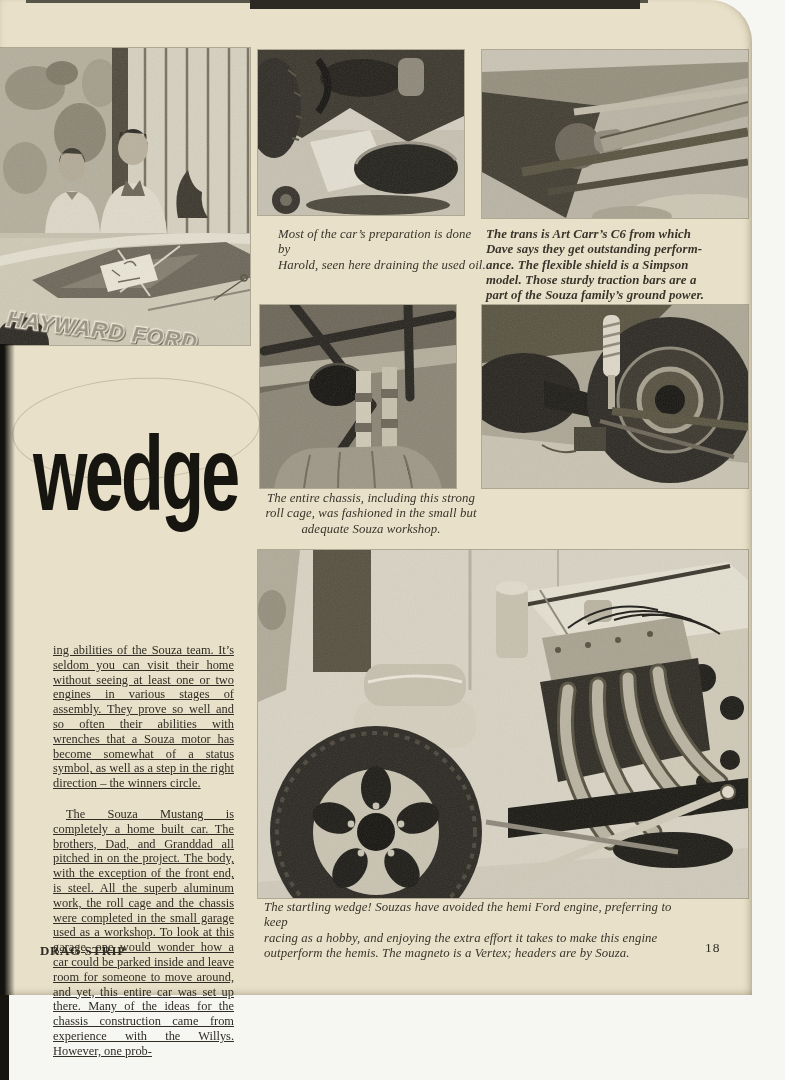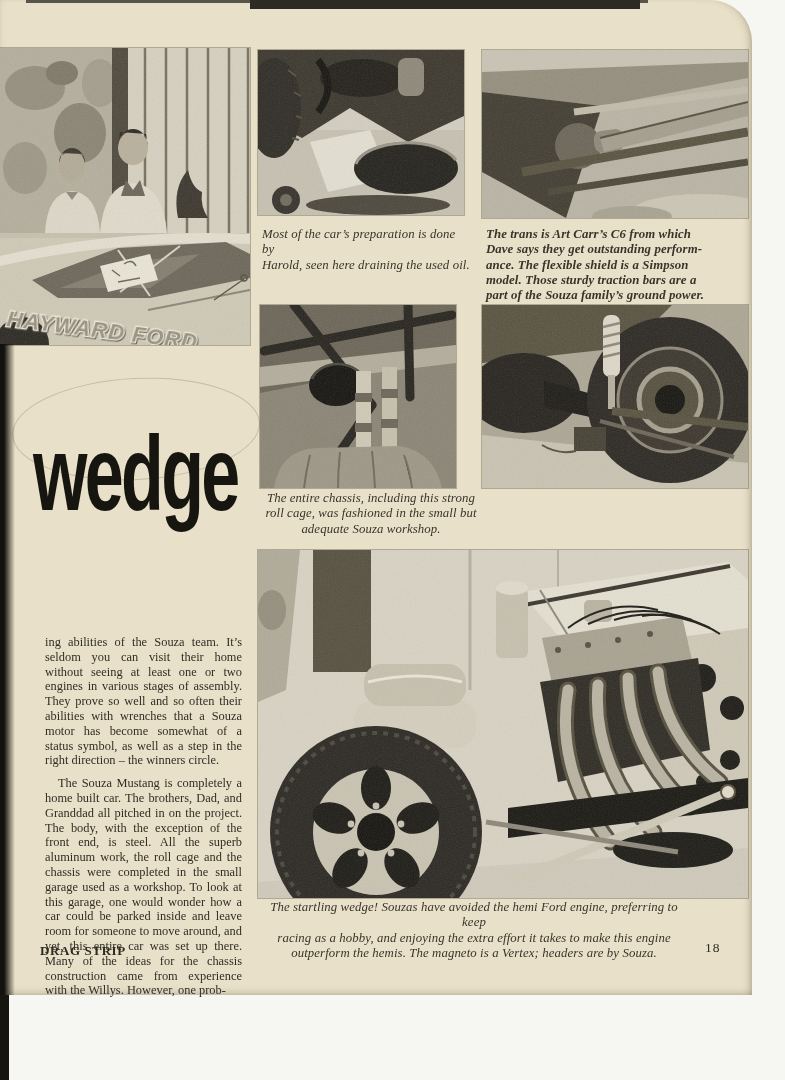--- a/index.html
+++ b/index.html
@@ -47,21 +47,21 @@
     transform:scale(.66,1.0);
     transform-origin:top left;
     white-space:nowrap;
   }
   .bodycol{
     position:absolute;left:37px;top:627px;width:213px;
     font:12.4px/14.8px "Liberation Serif", serif;
     color:#312d25;
     text-align:justify;
   }
-  .bodycol p{margin:8px;}
+  .bodycol p{margin:16px;text-decoration:underline;}
   .bodycol p + p{text-indent:13px;}
   .footer-title{
     position:absolute;left:40px;top:943px;
     font:bold 13px/15px "Liberation Serif", serif;
     letter-spacing:.6px;color:#2e2b23;
   }
   .pagenum{
     position:absolute;left:705px;top:940px;
     font:13.5px/15px "Liberation Serif", serif;color:#2e2b23;letter-spacing:1px;
   }
@@ -352,31 +352,31 @@
         <circle cx="118" cy="256" r="3.4"></circle>
           <circle cx="143" cy="274" r="3.4"></circle>
         <circle cx="133" cy="303" r="3.4"></circle>
           <circle cx="103" cy="303" r="3.4"></circle>
         <circle cx="93" cy="274" r="3.4"></circle>
       </g>
       <rect width="490" height="348" filter="url(#grain)" opacity="0.15"></rect>
     </svg>
   </div>
 
-  <div class="cap" style="left:262px;top:227px;width:208px;">Most of the car’s preparation is done by
+  <div class="cap" style="left:278px;top:227px;width:208px;">Most of the car’s preparation is done by
 Harold, seen here draining the used oil.</div>
   <div class="cap" style="left:486px;top:227px;width:266px;font-weight:bold;">The trans is Art Carr’s C6 from which
 Dave says they get outstanding perform-
 ance. The flexible shield is a Simpson
 model. Those sturdy traction bars are a
 part of the Souza family’s ground power.</div>
   <div class="cap" style="left:264px;top:491px;width:214px;text-align:center;">The entire chassis, including this strong
 roll cage, was fashioned in the small but
 adequate Souza workshop.</div>
-  <div class="cap" style="left:264px;top:900px;width:420px;text-align:center;">The startling wedge! Souzas have avoided the hemi Ford engine, preferring to keep
+  <div class="cap" style="left:264px;top:900px;width:420px;">The startling wedge! Souzas have avoided the hemi Ford engine, preferring to keep
 racing as a hobby, and enjoying the extra effort it takes to make this engine
 outperform the hemis. The magneto is a Vertex; headers are by Souza.</div>
 
   <div class="headline">wedge</div>
 
   <div class="bodycol">
     <p>ing abilities of the Souza team. It’s seldom you can visit their home without seeing at least one or two engines in various stages of assembly. They prove so well and so often their abilities with wrenches that a Souza motor has become somewhat of a status symbol, as well as a step in the right direction – the winners circle.</p>
     <p>The Souza Mustang is completely a home built car. The brothers, Dad, and Granddad all pitched in on the project. The body, with the exception of the front end, is steel. All the superb aluminum work, the roll cage and the chassis were completed in the small garage used as a workshop. To look at this garage, one would wonder how a car could be parked inside and leave room for someone to move around, and yet, this entire car was set up there. Many of the ideas for the chassis construction came from experience with the Willys. However, one prob-</p>
   </div>
 

